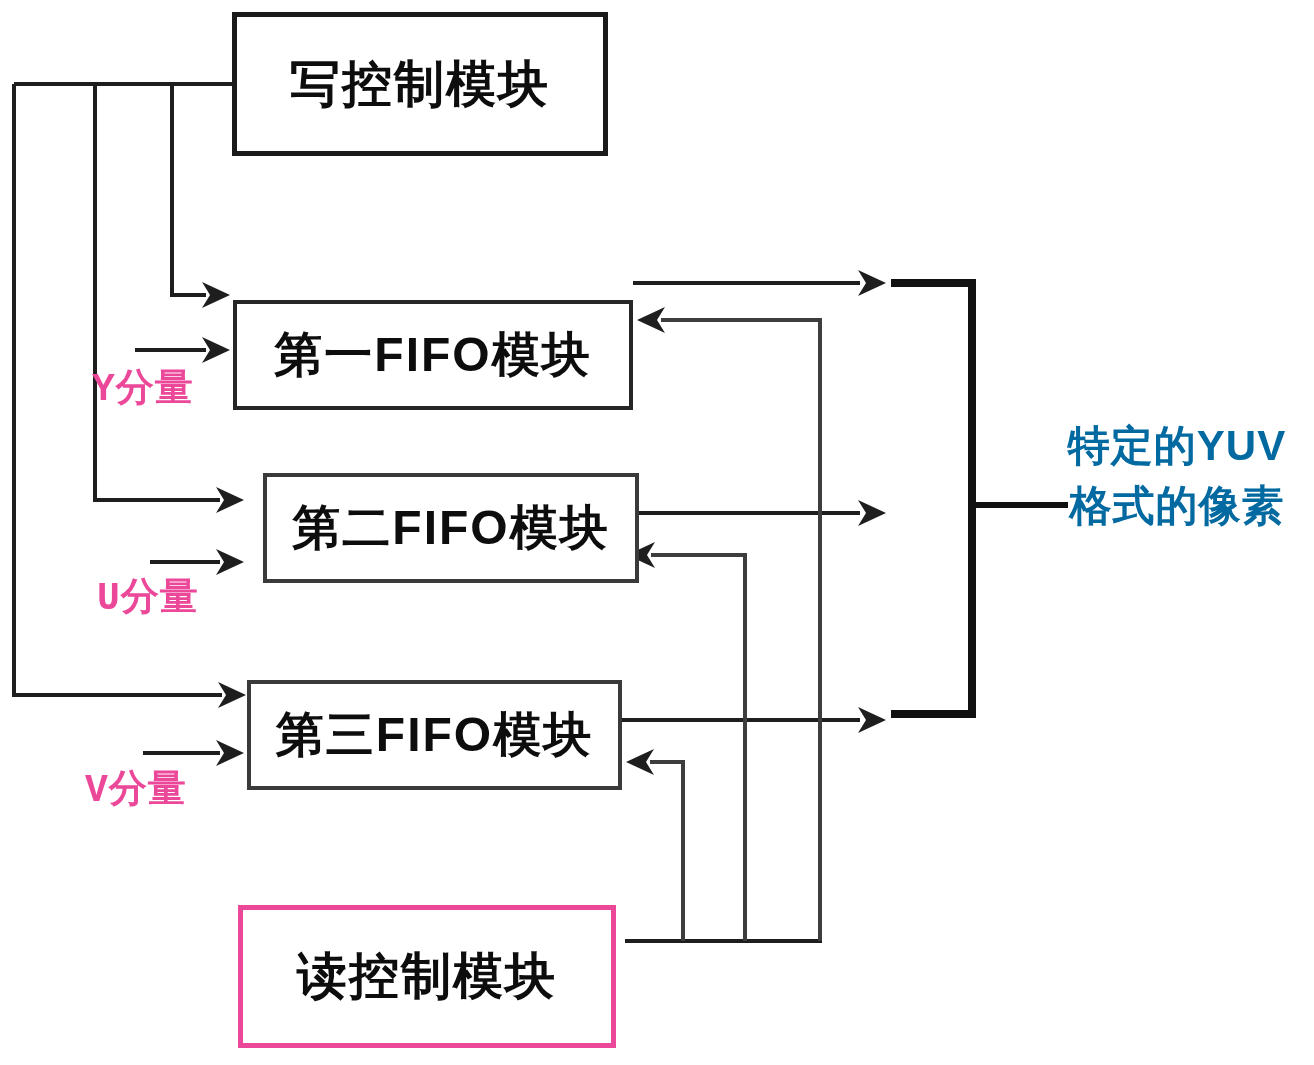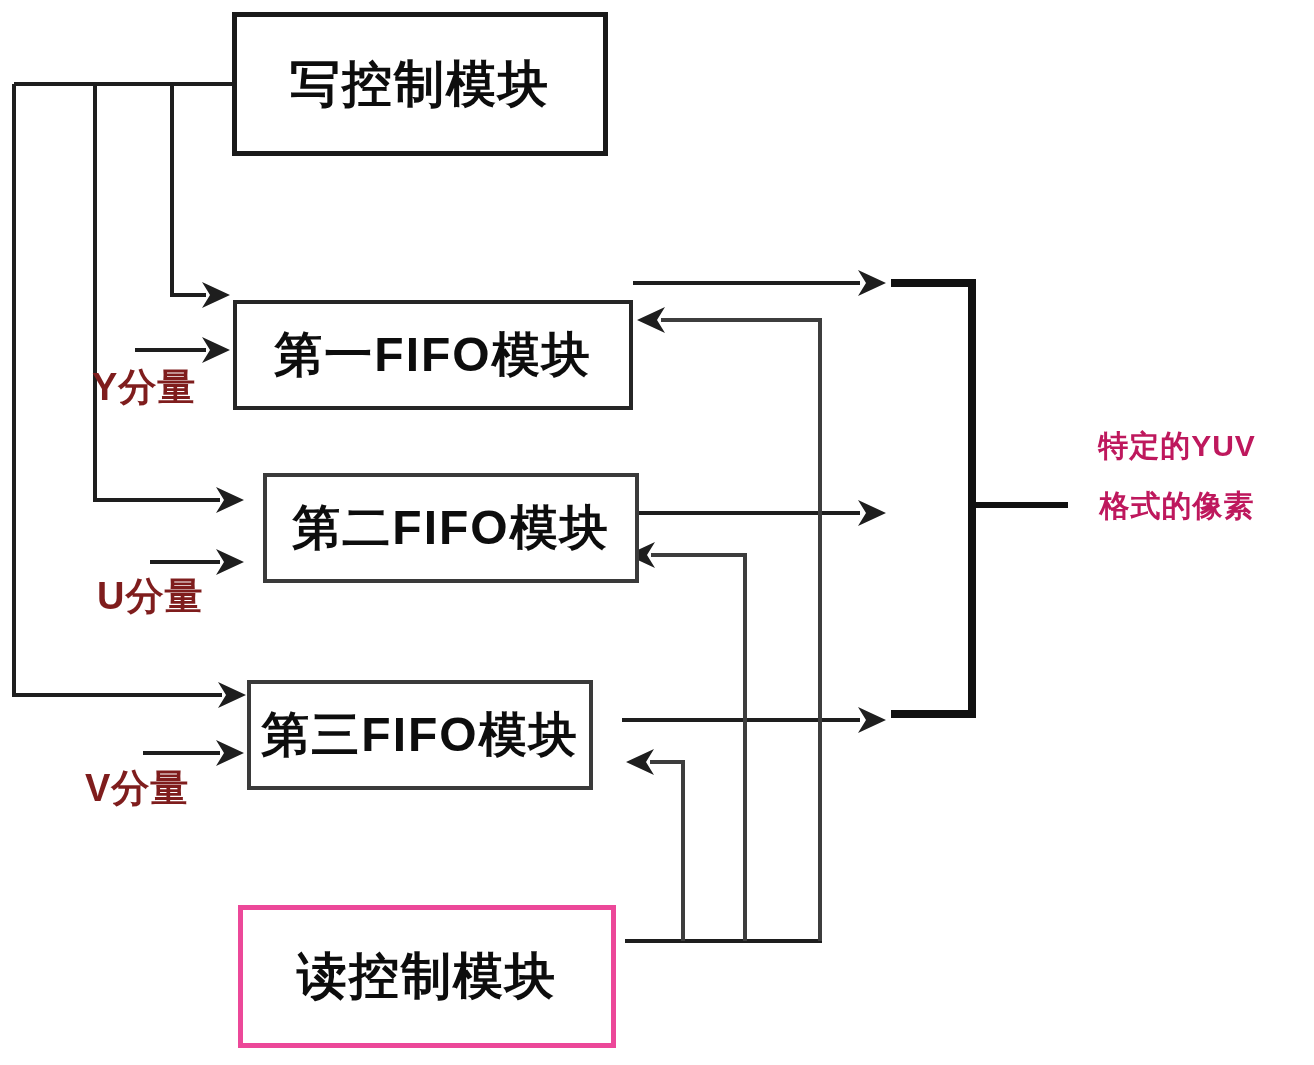--- a/index.html
+++ b/index.html
@@ -14,32 +14,32 @@
   .wires polyline.brout{stroke:#111111;stroke-width:6;}
   .wires polygon{fill:#1e1e1e;stroke:none;}
   .node{
     position:absolute;display:flex;align-items:center;justify-content:center;
     background:#ffffff;box-sizing:border-box;
   }
   .node span{font-weight:bold;color:#0d0d0d;letter-spacing:2px;white-space:nowrap;}
   #node-write   {left:232px;top:12px; width:376px;height:144px;border:5px solid #1a1a1a;font-size:50px;}
   #node-fifo1   {left:233px;top:268px;width:400px;height:110px;border:4px solid #262626;font-size:48px;margin-top:32px;}
   #node-fifo2   {left:263px;top:473px;width:376px;height:110px;border:4px solid #3a3a3a;font-size:48px;}
-  #node-fifo3   {left:247px;top:680px;width:346px;height:110px;border:4px solid #3a3a3a;font-size:48px;}
+  #node-fifo3   {left:247px;top:680px;width:375px;height:110px;border:4px solid #3a3a3a;font-size:48px;}
   #node-read    {left:238px;top:905px;width:378px;height:143px;border:5px solid #ec4899;font-size:50px;}
   .comp-label{
-    position:absolute;font-weight:bold;font-size:38px;color:#7f1d1d;
-    letter-spacing:1px;white-space:nowrap;
+    position:absolute;font-weight:bold;font-size:38px;color:#ec4899;
+    letter-spacing:1px;white-space:nowrap;font-family:Liberation Mono, monospace;
   }
   #label-y{left:92px;top:362px;}
   #label-u{left:97px;top:571px;}
   #label-v{left:85px;top:763px;}
   .out-text{
     position:absolute;left:1040px;top:416px;width:274px;text-align:center;
-    font-weight:bold;font-size:30px;line-height:60px;color:#be185d;letter-spacing:1px;
+    font-weight:bold;font-size:42px;line-height:60px;color:#0369a1;letter-spacing:1px;
   }
 </style>
 </head>
 <body>
 
 <div class="canvas">
 
   <svg class="wires" viewBox="0 0 1314 1065">
 
     <polyline points="232,84 14,84"></polyline>

